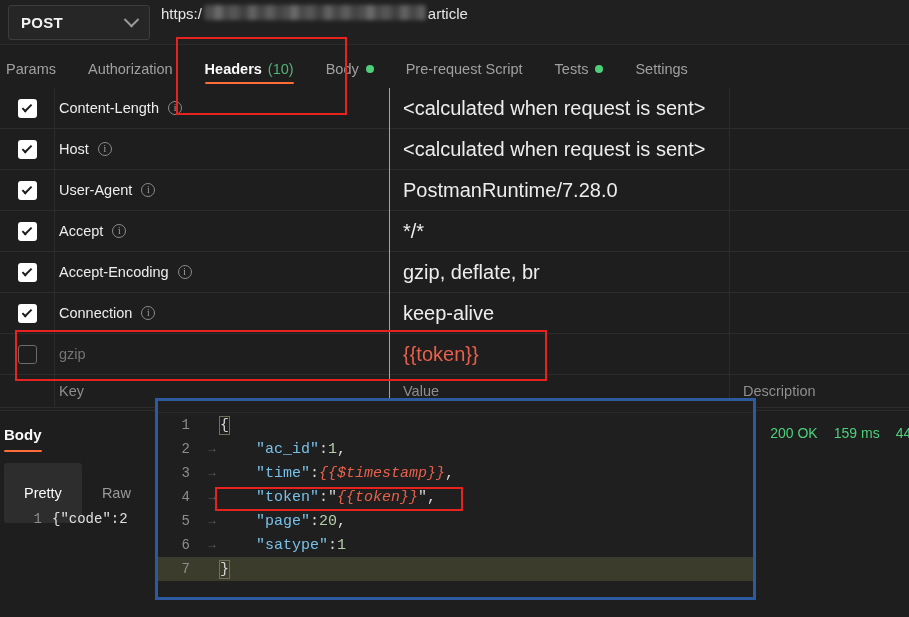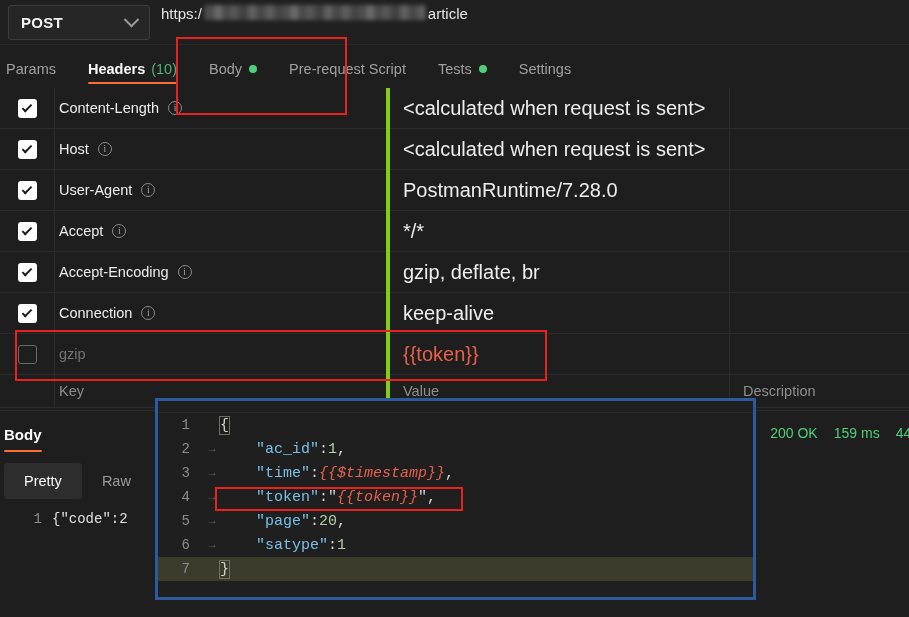--- a/index.html
+++ b/index.html
@@ -52,21 +52,21 @@
   .tab-count { color: #51b178; margin-left: 6px; font-weight: normal; }
   .dot-green { width: 8px; height: 8px; border-radius: 50%; background: #4ed07a; margin-left: 7px; }
 
   
   .htable { position: absolute; left: 0; top: 88px; width: 909px; }
   .hrow { position: relative; display: flex; align-items: center; height: 41px;
           border-bottom: 1px solid #2c2c2c; }
   .col-check { width: 55px; display: flex; align-items: center; justify-content: center;
                border-right: 1px solid #2c2c2c; height: 41px; }
   .col-key { width: 335px; display: flex; align-items: center; padding-left: 4px;
-             border-right: 4px solid #84cc16; height: 41px; }
+             border-right: 1px solid #84cc16; height: 41px; }
   .col-val { width: 340px; display: flex; align-items: center; padding-left: 13px;
              border-right: 1px solid #2c2c2c; height: 41px; }
   .col-desc { flex: 1; height: 41px; display: flex; align-items: center; padding-left: 13px; }
 
   .cbox { width: 19px; height: 19px; border-radius: 3px; background: #fff;
           display: flex; align-items: center; justify-content: center; }
   .cbox .tick { width: 10px; height: 5px; border-left: 2.4px solid #1c1c1c; border-bottom: 2.4px solid #1c1c1c;
                 transform: rotate(-45deg) translate(1px,-1px); }
   .cbox.empty { background: transparent; border: 1.5px solid #6a6a6a; }
 
@@ -86,21 +86,21 @@
              border-top: 1px solid #2c2c2c; }
   .resp-tabs { position: absolute; left: 0; top: 8px; display: flex; align-items: center; }
   .rsp-tab { position: relative; padding: 0 14px 0 0; margin-left: 4px; color: #a0a0a0; font-size: 15px;
              height: 30px; display: flex; align-items: center; }
   .rsp-tab.active { color: #fafafa; font-weight: bold; }
   .rsp-tab.active::after { content: ""; position: absolute; left: 0; right: 14px; bottom: -3px;
                            height: 2.5px; background: #ff6c37; border-radius: 2px; }
   .cookie-count { color: #51b178; margin-left: 6px; font-weight: normal; }
 
   .seg { position: absolute; left: 4px; top: 52px; display: flex; }
-  .seg-btn { padding: 10px 20px; font-size: 14.5px; color: #9a9a9a; border-radius: 3px; }
+  .seg-btn { padding: 22px 20px; font-size: 14.5px; color: #9a9a9a; border-radius: 3px; }
   .seg-btn.active { background: #2d2d2d; color: #fafafa; }
 
   .resp-body { position: absolute; left: 0; top: 100px; width: 909px; }
   .resp-line { display: flex; font-family: "Liberation Mono", monospace; font-size: 14px; }
   .resp-gutter { width: 52px; text-align: right; color: #8d8d8d; padding-right: 10px; }
   .resp-code { color: #e0e0e0; white-space: pre; }
 
   .status-bar { position: absolute; right: 0; top: 14px; display: flex; align-items: center;
                 gap: 16px; padding-right: 0; }
   .status-item { color: #4ed07a; font-size: 14px; }
@@ -144,20 +144,23 @@
       <span class="url-text">https:/</span>
       <span class="url-redact"></span>
       <span class="url-text">article</span>
     </div>
   </div>
 
   <div class="tabstrip">
     <div class="rtab first">
       <span>Params</span>
     </div>
+    <div class="rtab">
+      <span>Authorization</span>
+    </div>
     <div class="rtab active">
       <span>Headers</span>
       <span class="tab-count">(10)</span>
     </div>
     <div class="rtab">
       <span>Body</span>
       <span class="dot-green"></span>
     </div>
     <div class="rtab">
       <span>Pre-request Script</span>

